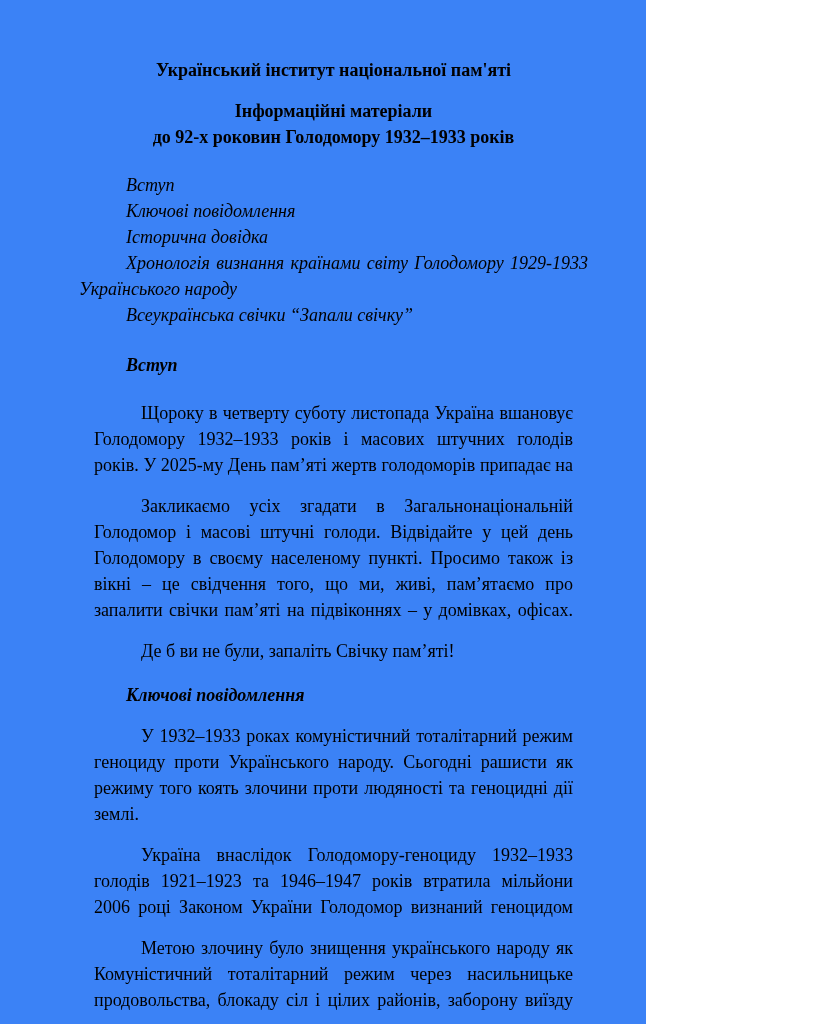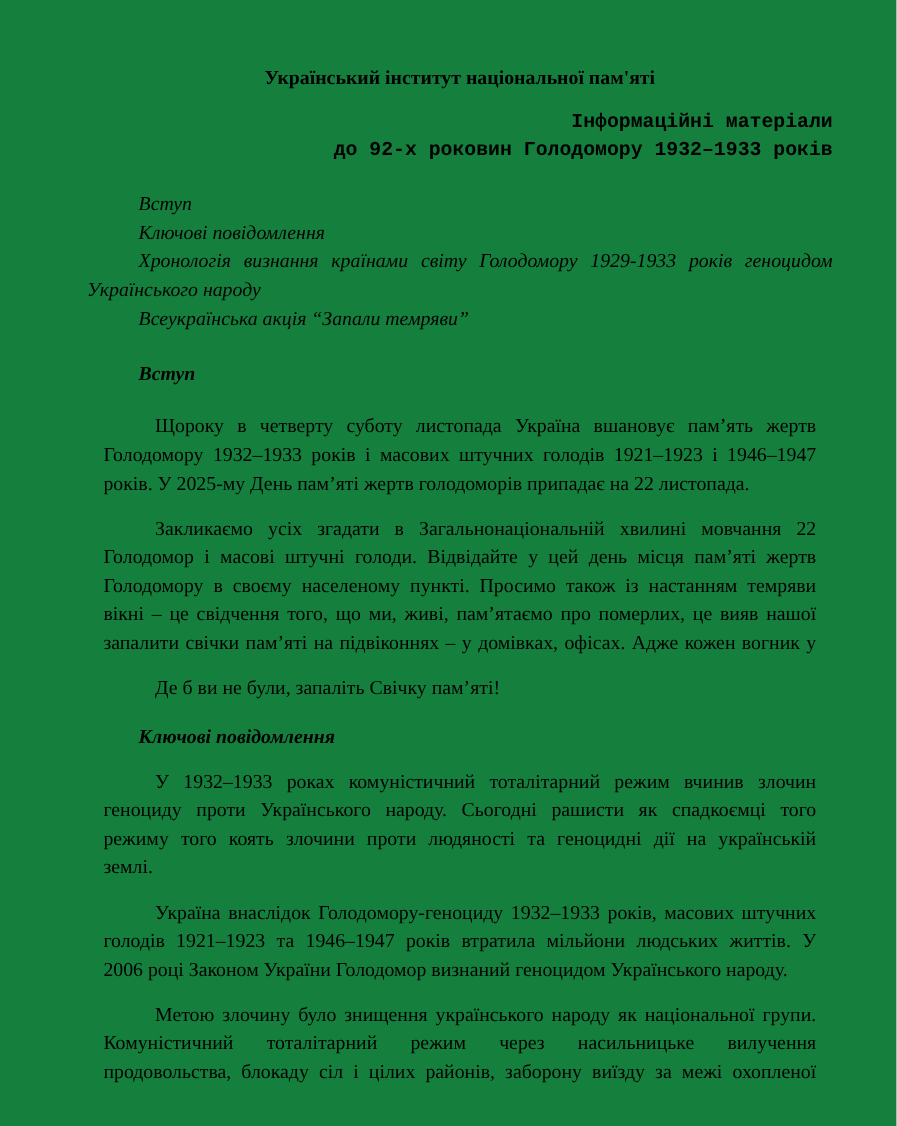--- a/index.html
+++ b/index.html
@@ -1,39 +1,38 @@
 <!DOCTYPE html>
 <html><head>
 <meta charset="utf-8">
 <style>
   html, body { margin: 0; padding: 0; background: #ffffff; }
   .page {
     position: relative;
-    width: 815px;
+    width: 646px;
     height: 1024px;
-    background: #15803d;
+    background: #3b82f6;
     color: #000000;
     font-family: "Liberation Serif", "DejaVu Serif", serif;
     font-size: 18px;
     line-height: 26px;
     box-sizing: border-box;
     padding: 57px 58px 0 79px;
     overflow: hidden;
   }
   .doc-title {
     font-size: 18px;
     font-weight: bold;
     text-align: center;
     margin: 0 0 15px 0;
   }
   .doc-subtitle {
     font-weight: bold;
-    text-align: right;
+    text-align: center;
     margin: 0 0 22px 0;
-    font-family: Liberation Mono, monospace;
   }
   .toc { margin: 0 0 24px 0; font-style: italic; }
   .section { margin: 0; }
   .sec-heading {
     font-weight: bold;
     font-style: italic;
     text-indent: 47px;
   }
   .sec-1 .sec-heading { margin: 0 0 22px 0; }
   .sec-2 .sec-heading { margin: 18px 0 0 0; }
@@ -54,23 +53,24 @@
   <h1 class="doc-title">Український інститут національної пам'яті</h1>
 
   <div class="doc-subtitle">
     <div>Інформаційні матеріали</div>
     <div>до 92-х роковин Голодомору 1932–1933 років</div>
   </div>
 
   <div class="toc">
     <div class="ln ind">Вступ</div>
     <div class="ln ind">Ключові повідомлення</div>
+    <div class="ln ind">Історична довідка</div>
     <div class="ln ind j">Хронологія визнання країнами світу Голодомору 1929-1933 років геноцидом</div>
     <div class="ln">Українського народу</div>
-    <div class="ln ind">Всеукраїнська акція “Запали темряви”</div>
+    <div class="ln ind">Всеукраїнська свічки “Запали свічку”</div>
   </div>
 
   <div class="section sec-1">
     <div class="sec-heading">Вступ</div>
 
     <div class="para">
       <div class="ln ind j">Щороку в четверту суботу листопада Україна вшановує пам’ять жертв</div>
       <div class="ln j">Голодомору 1932–1933 років і масових штучних голодів 1921–1923 і 1946–1947</div>
       <div class="ln">років. У 2025-му День пам’яті жертв голодоморів припадає на 22 листопада.</div>
     </div>

